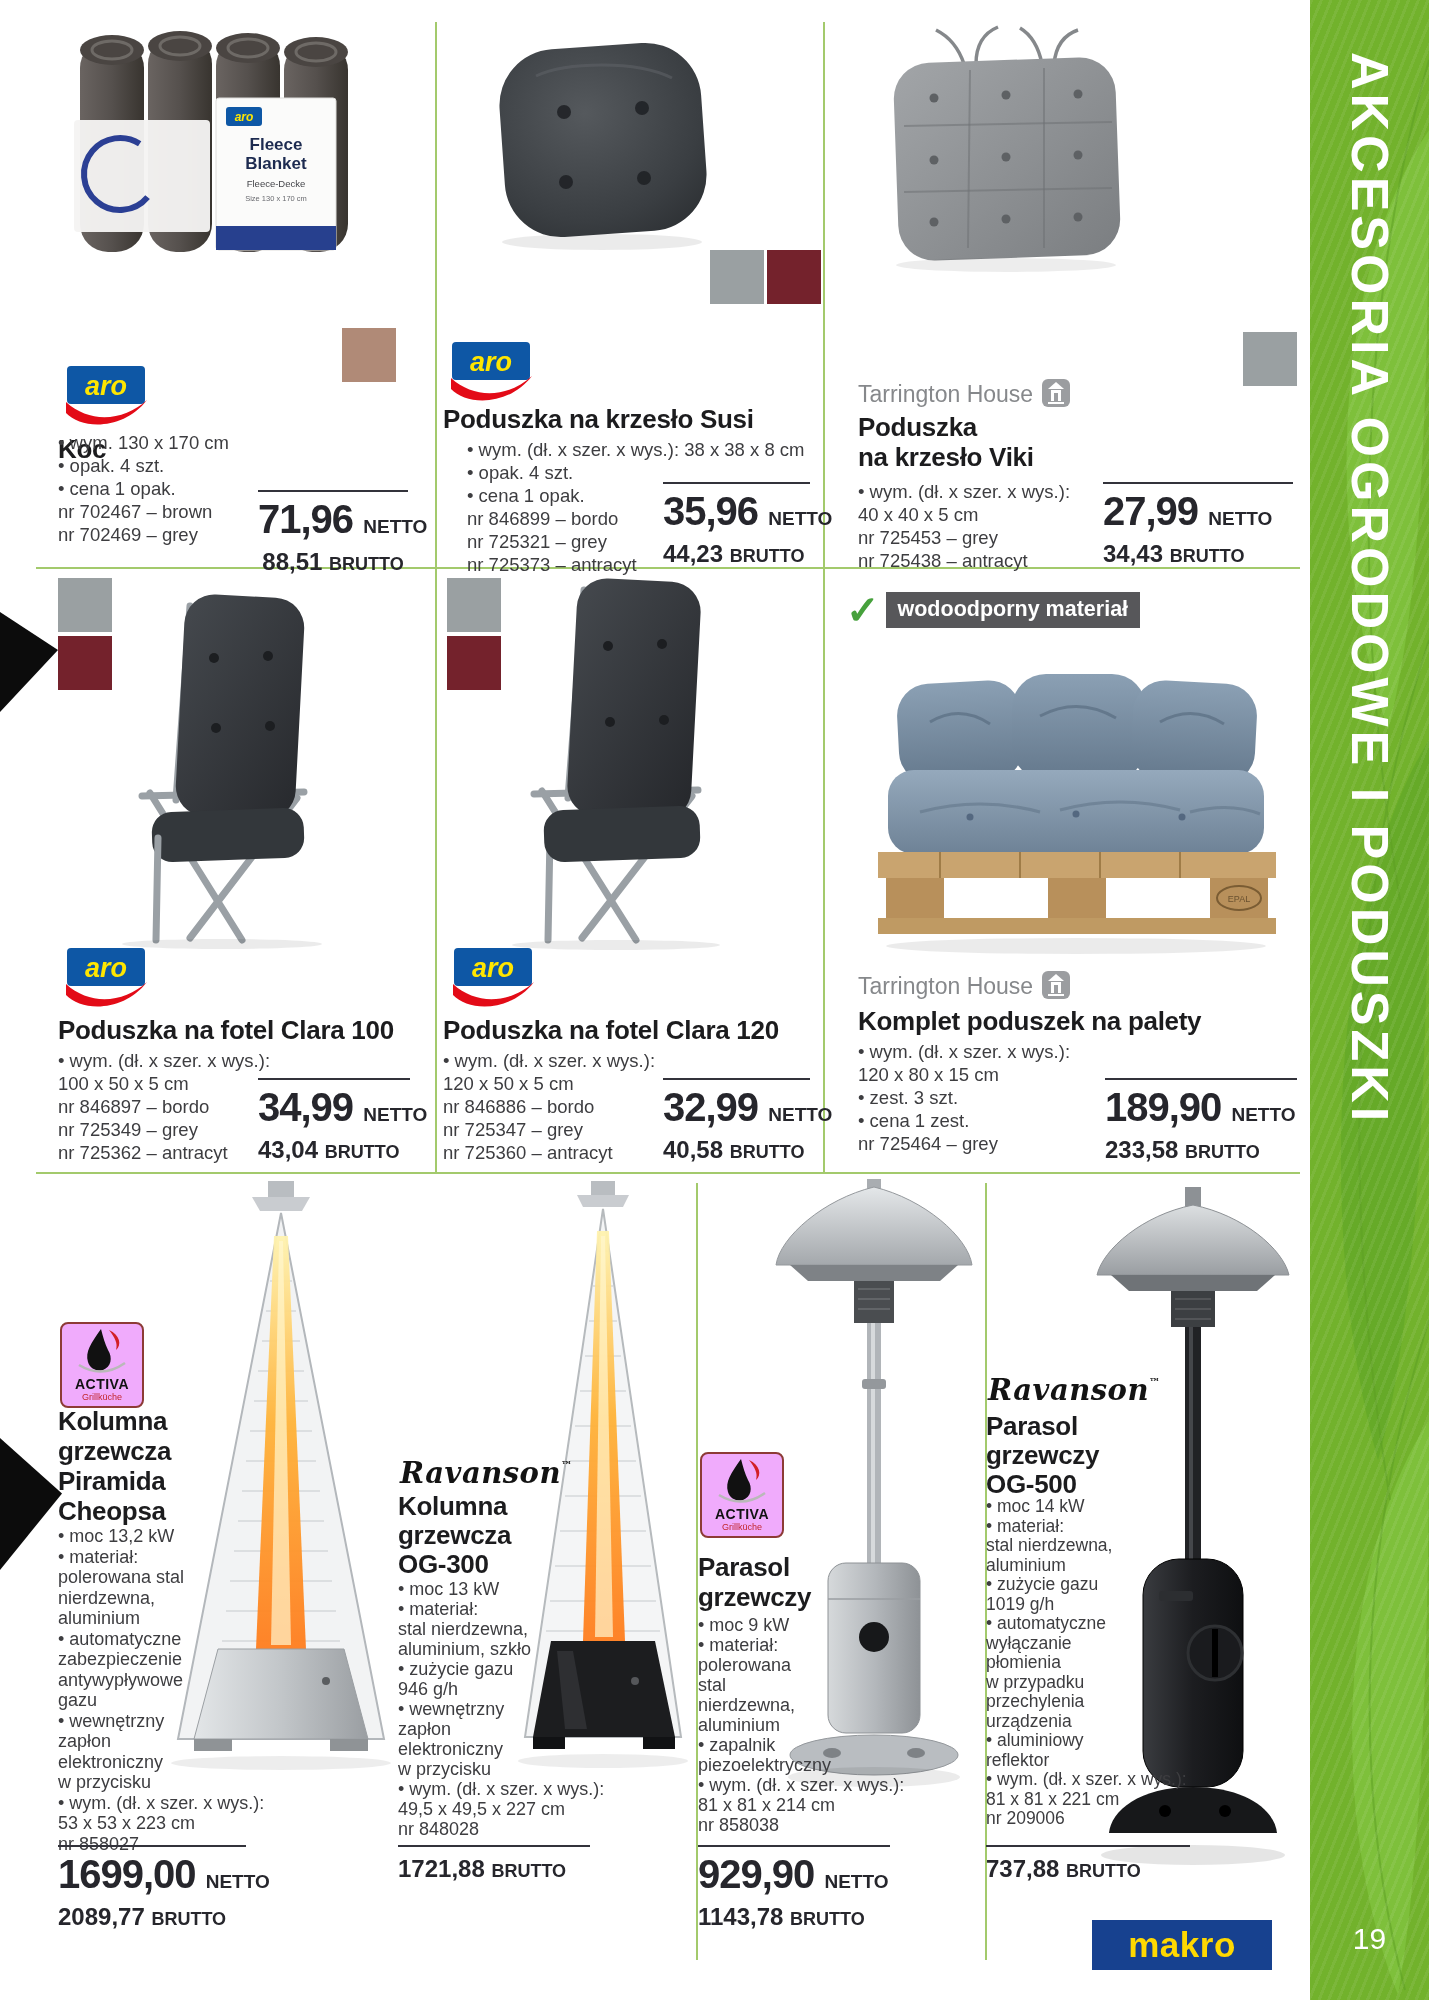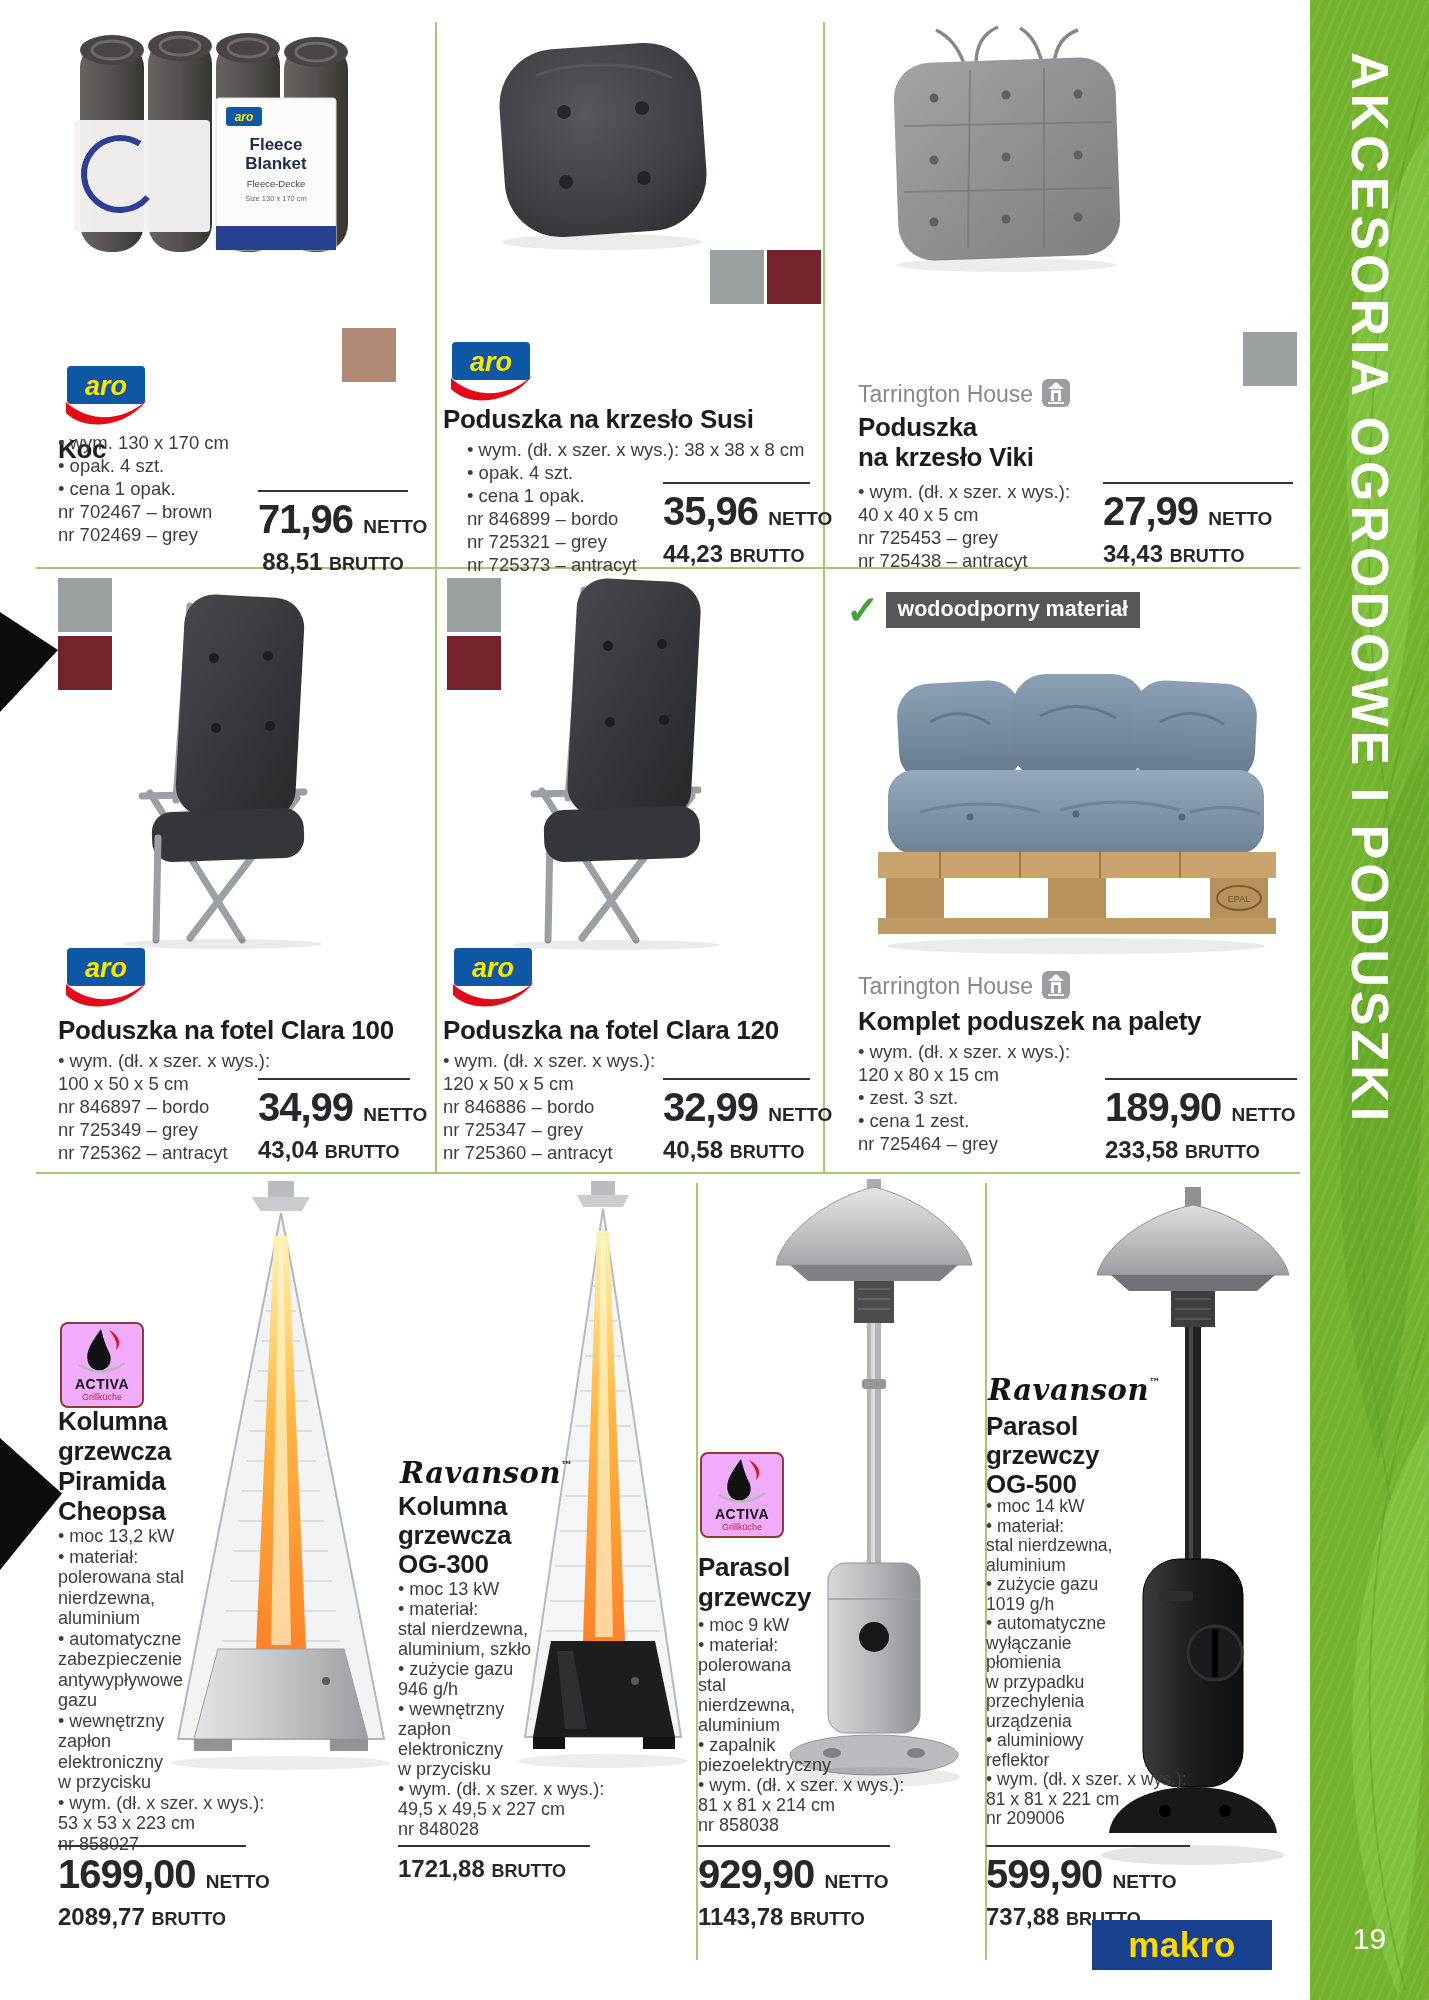--- a/index.html
+++ b/index.html
@@ -621,21 +621,20 @@
 w przypadku
 przechylenia
 urządzenia
 • aluminiowy
 reflektor
 • wym. (dł. x szer. x wys.):
 81 x 81 x 221 cm
 nr 209006</div>
     <div class="price narrow" style="left:0;top:672px;width:255px;">
       <div class="rule"></div>
-      <div class="main"><span>599,90</span> <span class="lbl">NETTO</span></div>
       <div class="sub"><span>737,88</span> <span class="lbl2">BRUTTO</span></div>
     </div>
   </div>
 
   <div id="sidebar">
     <svg width="119" height="2000" viewBox="0 0 119 2000" preserveAspectRatio="none">
       <rect width="119" height="2000" fill="#72b22c"></rect>
       <path d="M119,130 C30,260 8,520 78,730 C112,600 119,390 119,130 Z" fill="#7ec03b"></path>
       <path d="M119,740 C18,900 8,1250 68,1460 C114,1300 119,980 119,740 Z" fill="#66aa28"></path>
       <path d="M119,1420 C28,1560 18,1820 88,1995 C115,1840 119,1590 119,1420 Z" fill="#7ec03b"></path>

